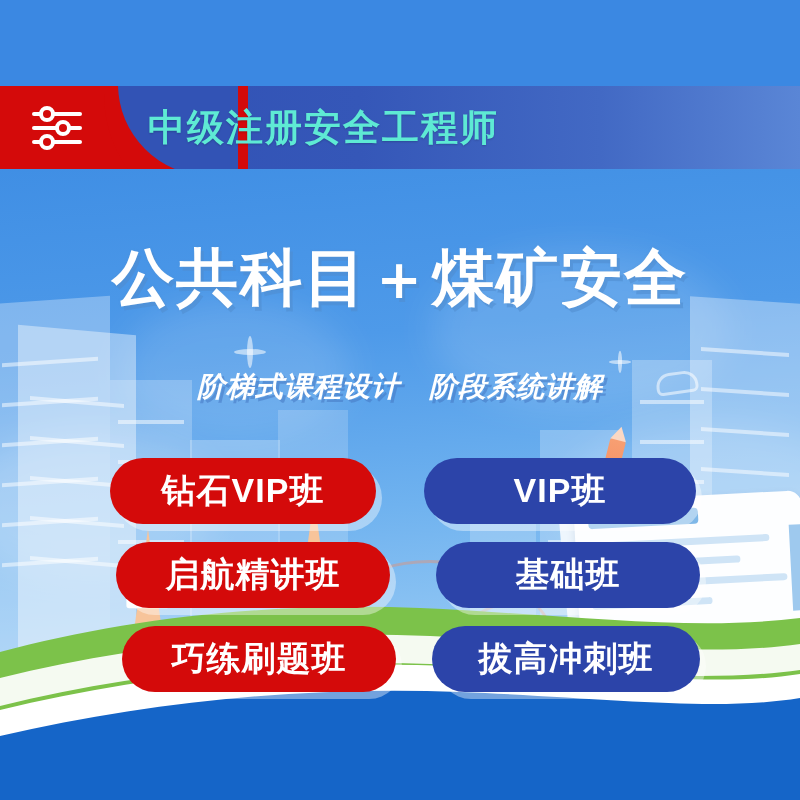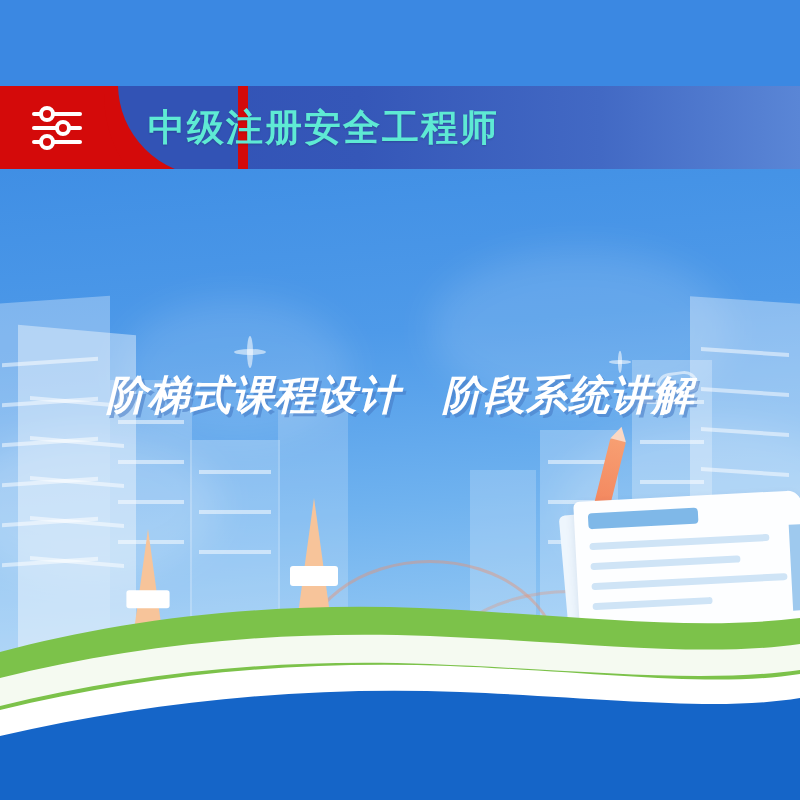--- a/index.html
+++ b/index.html
@@ -151,21 +151,21 @@
   .heading{
     position:absolute;left:0;top:236px;width:100%;
     text-align:center;color:#ffffff;
     font-size:62px;font-weight:bold;letter-spacing:2px;
     text-shadow:3px 4px 0 rgba(80,140,205,.55), 0 0 2px rgba(90,150,210,.6);
     white-space:nowrap;
   }
   .subheading{
     position:absolute;left:0;top:368px;width:100%;
     text-align:center;color:#ffffff;
-    font-size:41px;font-weight:bold;font-style:italic;letter-spacing:1px;
+    font-size:28px;font-weight:bold;font-style:italic;letter-spacing:1px;
     text-shadow:3px 3px 0 rgba(70,120,195,.55);
     white-space:nowrap;
   }
 
   
   .btns{position:absolute;left:0;top:452px;width:100%;height:250px;}
   .btn{
     position:absolute;height:66px;border-radius:33px;
     display:flex;align-items:center;justify-content:center;
     color:#ffffff;font-size:34px;font-weight:bold;letter-spacing:1px;
@@ -311,16 +311,25 @@
         </g>
         <circle cx="17" cy="10" r="6" fill="#d40a0a" stroke="#ffffff" stroke-width="4"></circle>
         <circle cx="33" cy="24" r="6" fill="#d40a0a" stroke="#ffffff" stroke-width="4"></circle>
         <circle cx="17" cy="38" r="6" fill="#d40a0a" stroke="#ffffff" stroke-width="4"></circle>
       </svg>
     </div>
 
     <div class="hdr-title">中级注册安全工程师</div>
   </div>
 
+  <div class="heading">公共科目＋煤矿安全</div>
   <div class="subheading">阶梯式课程设计　阶段系统讲解</div>
 
+  <div class="btns">
+    <div class="btn red p-r1">钻石VIP班</div>
+    <div class="btn red p-r2">启航精讲班</div>
+    <div class="btn red p-r3">巧练刷题班</div>
+    <div class="btn blue p-b1">VIP班</div>
+    <div class="btn blue p-b2">基础班</div>
+    <div class="btn blue p-b3">拔高冲刺班</div>
+  </div>
 
 </div>
 
 </body></html>

